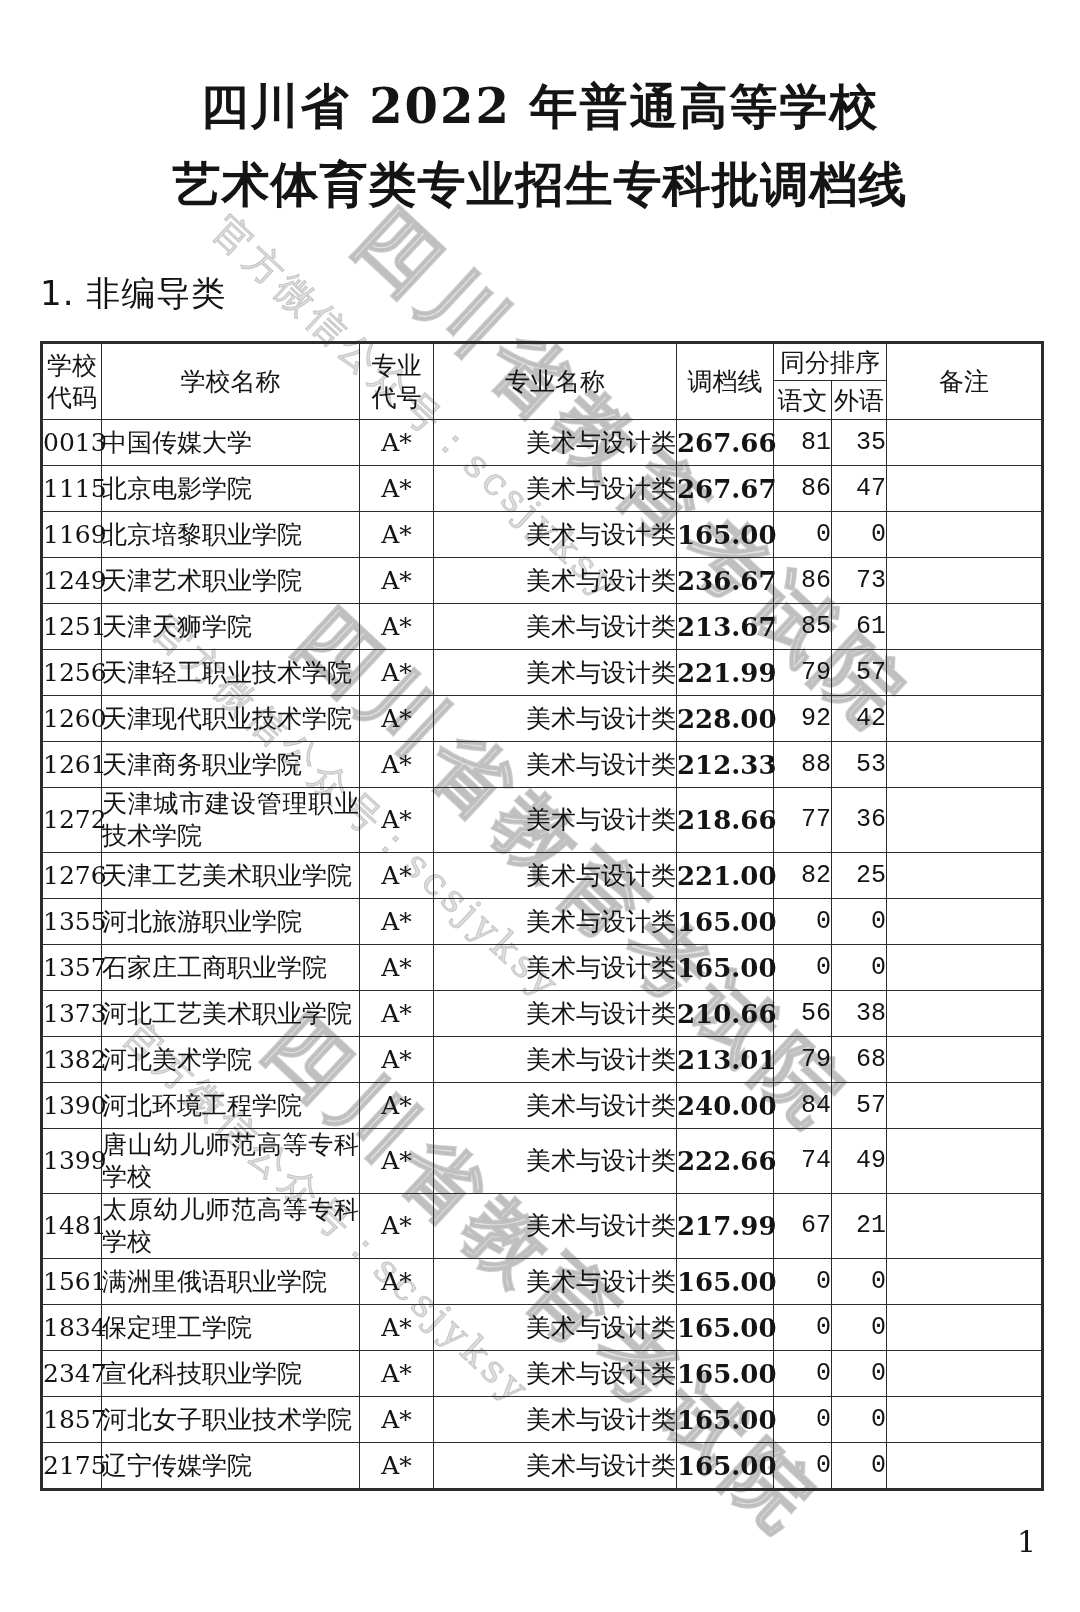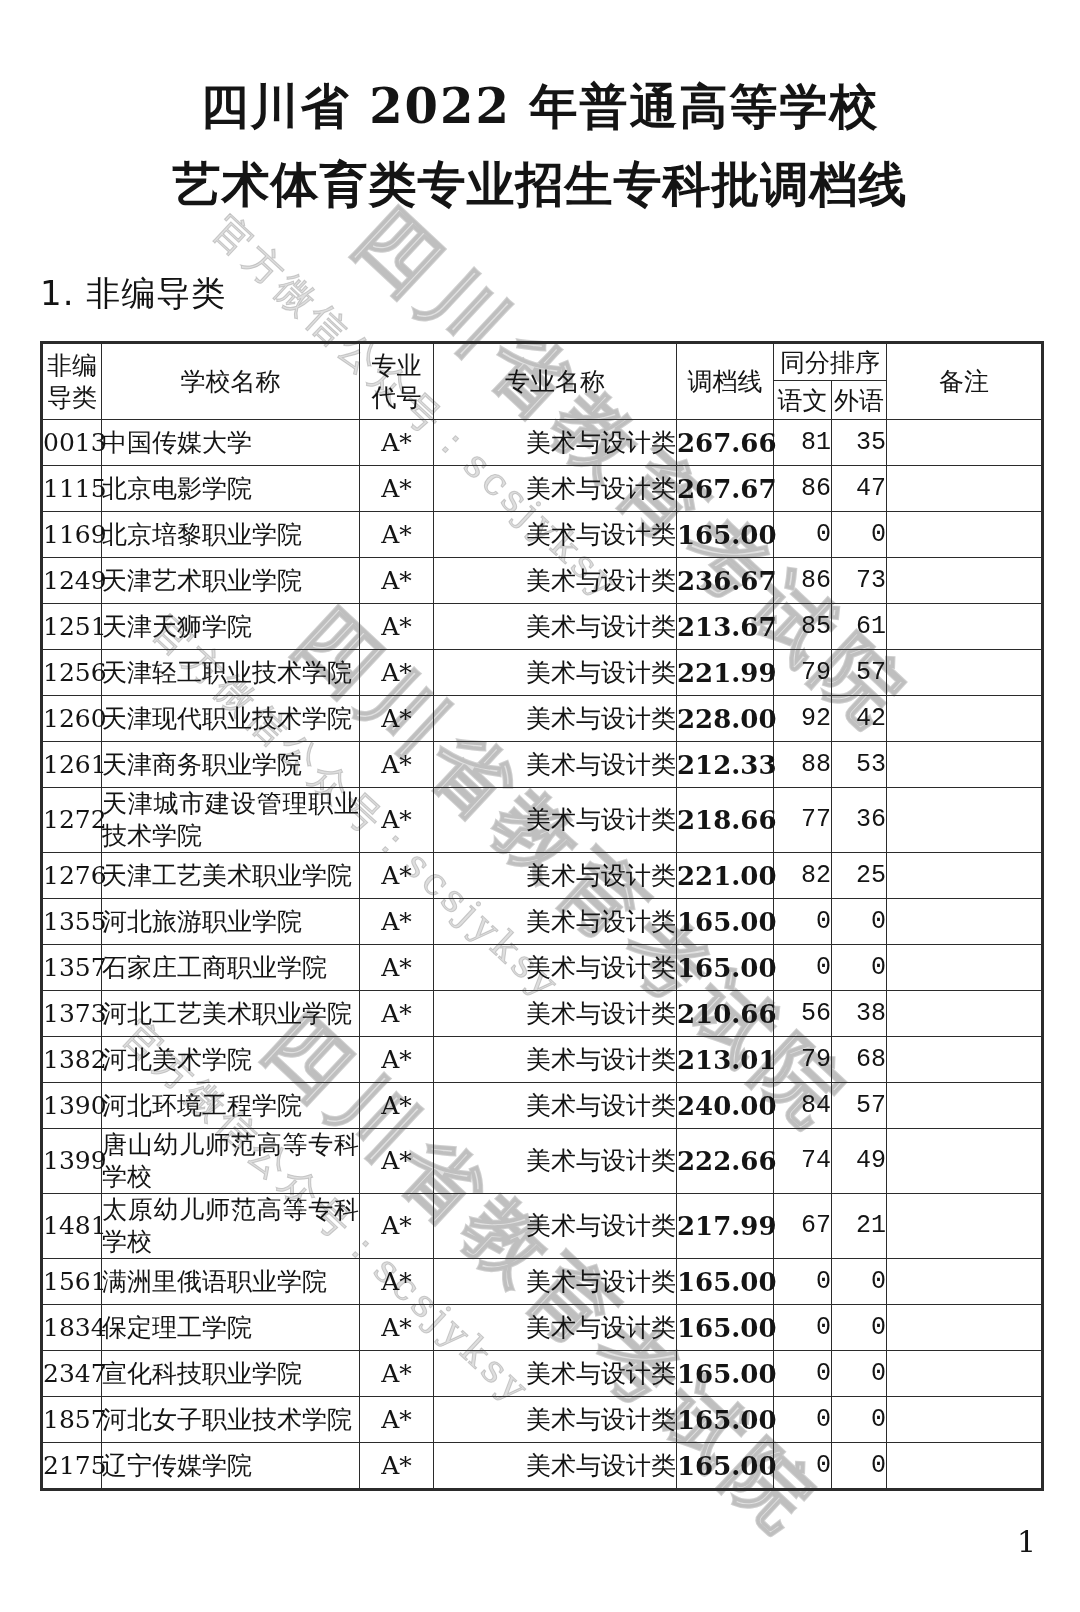--- a/index.html
+++ b/index.html
@@ -136,21 +136,21 @@
         <col style="width:258px">
         <col style="width:74px">
         <col style="width:243px">
         <col style="width:97px">
         <col style="width:58px">
         <col style="width:55px">
         <col style="width:156px">
       </colgroup>
       <thead>
         <tr class="h-top">
-          <th rowspan="2">非编导类</th>
+          <th rowspan="2">学校代码</th>
           <th rowspan="2">学校名称</th>
           <th rowspan="2">专业代号</th>
           <th rowspan="2">专业名称</th>
           <th rowspan="2">调档线</th>
           <th colspan="2">同分排序</th>
           <th rowspan="2">备注</th>
         </tr>
         <tr class="h-bot">
           <th>语文</th>
           <th>外语</th>

